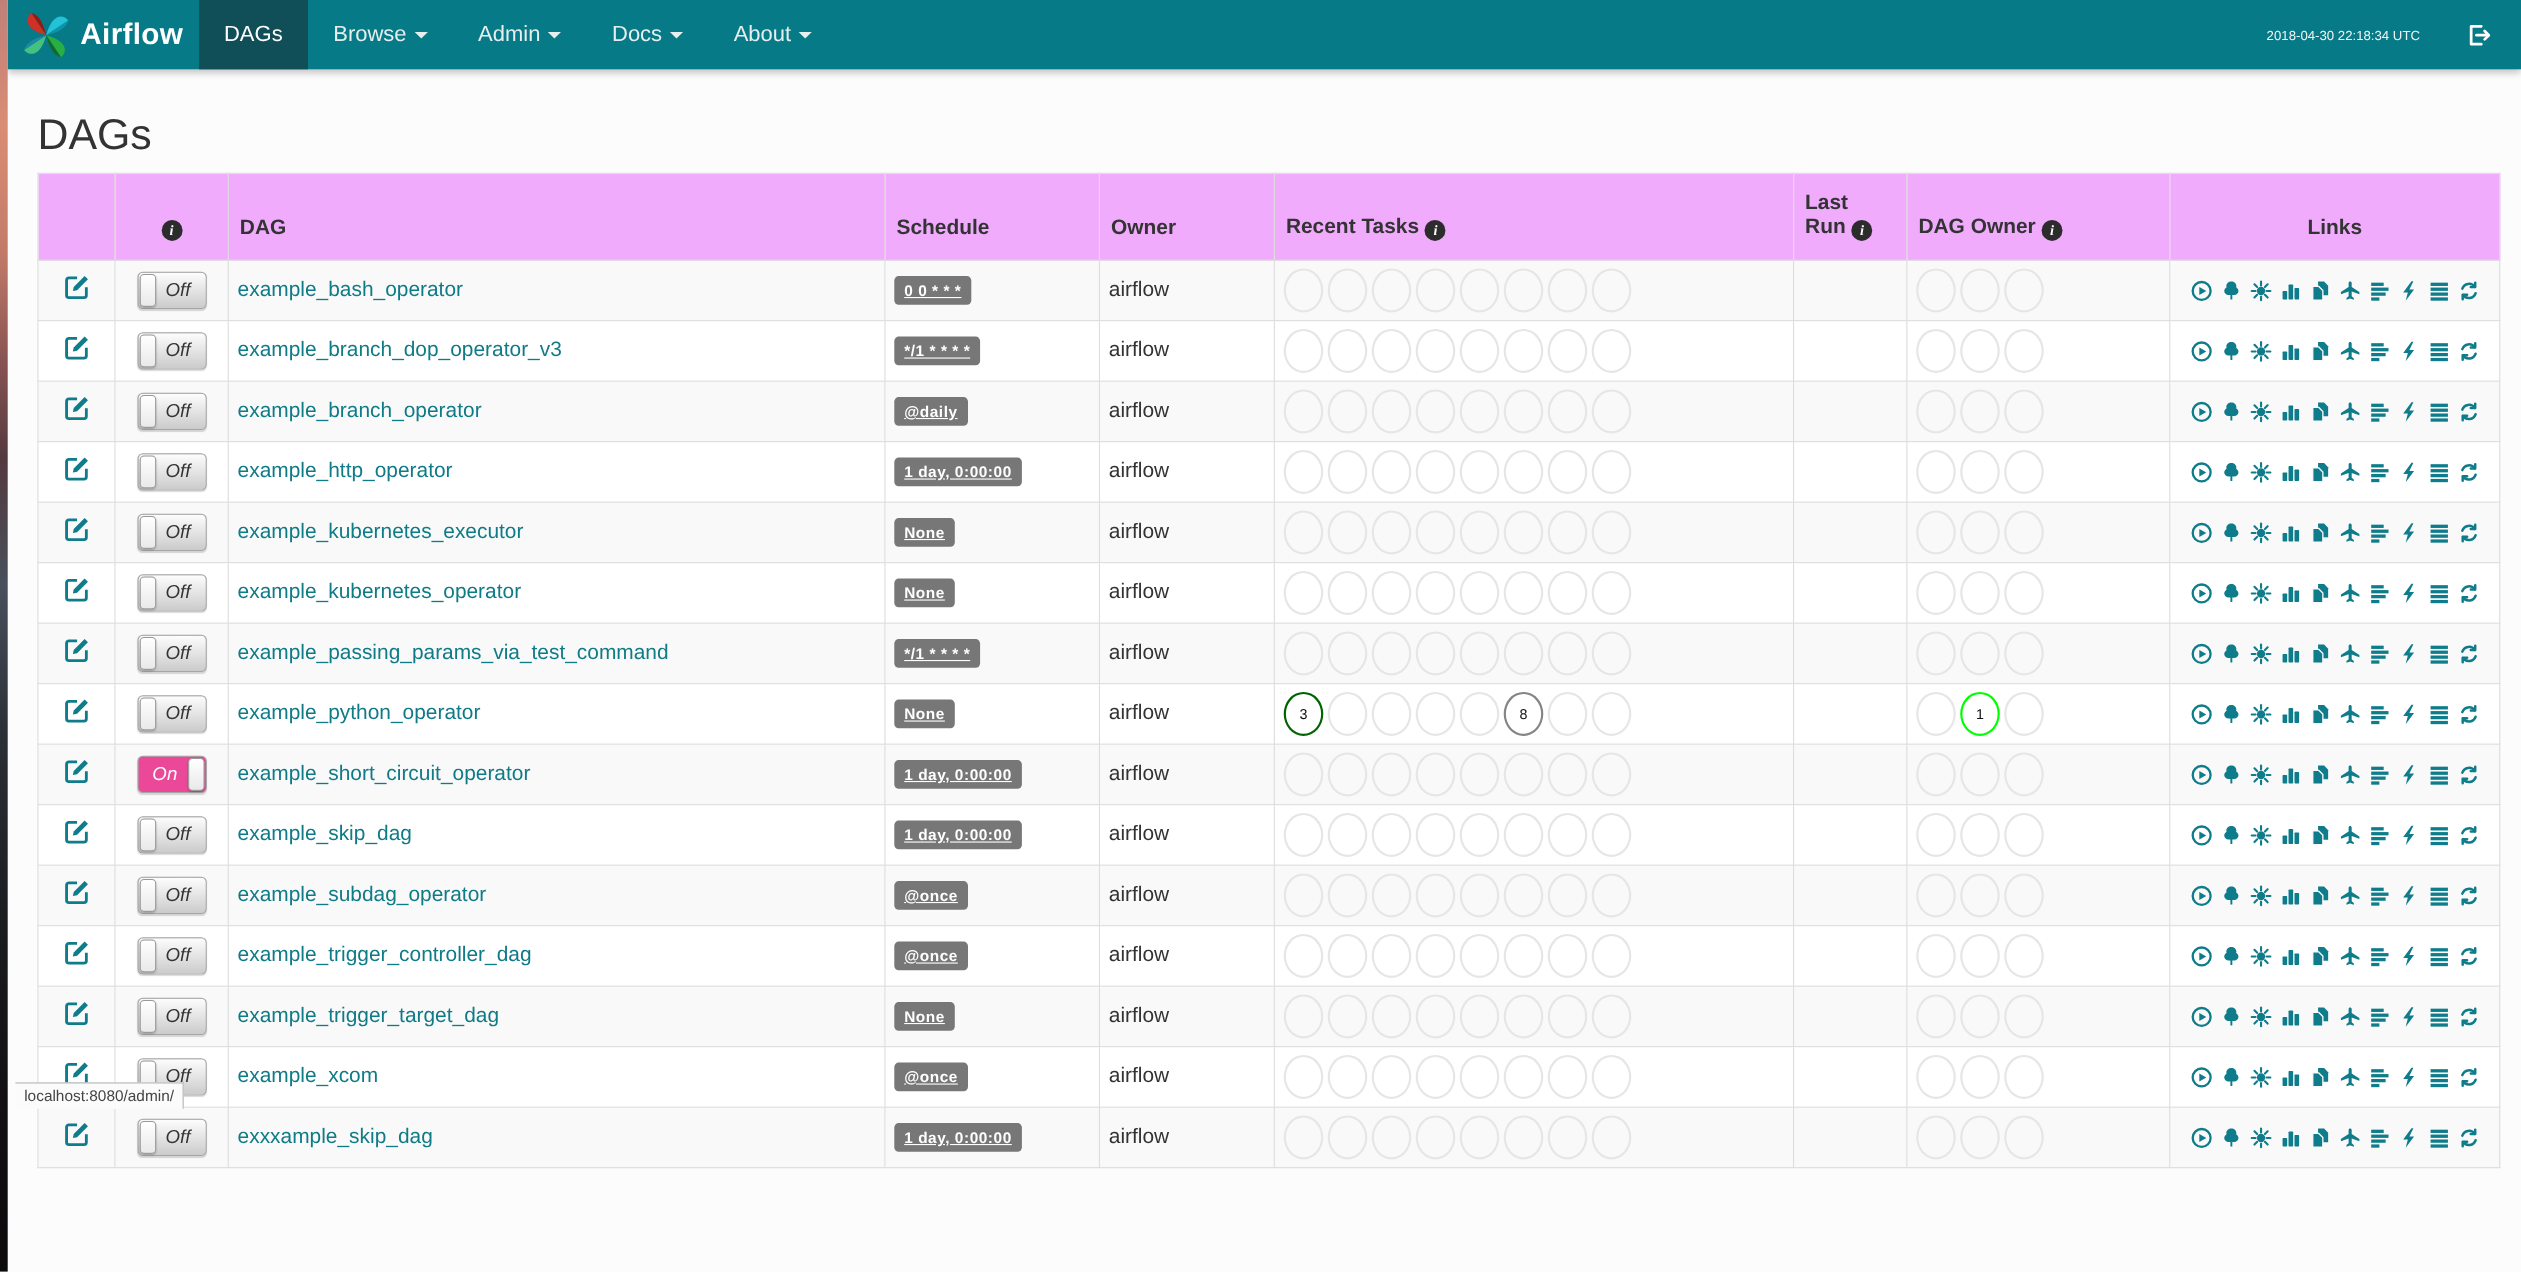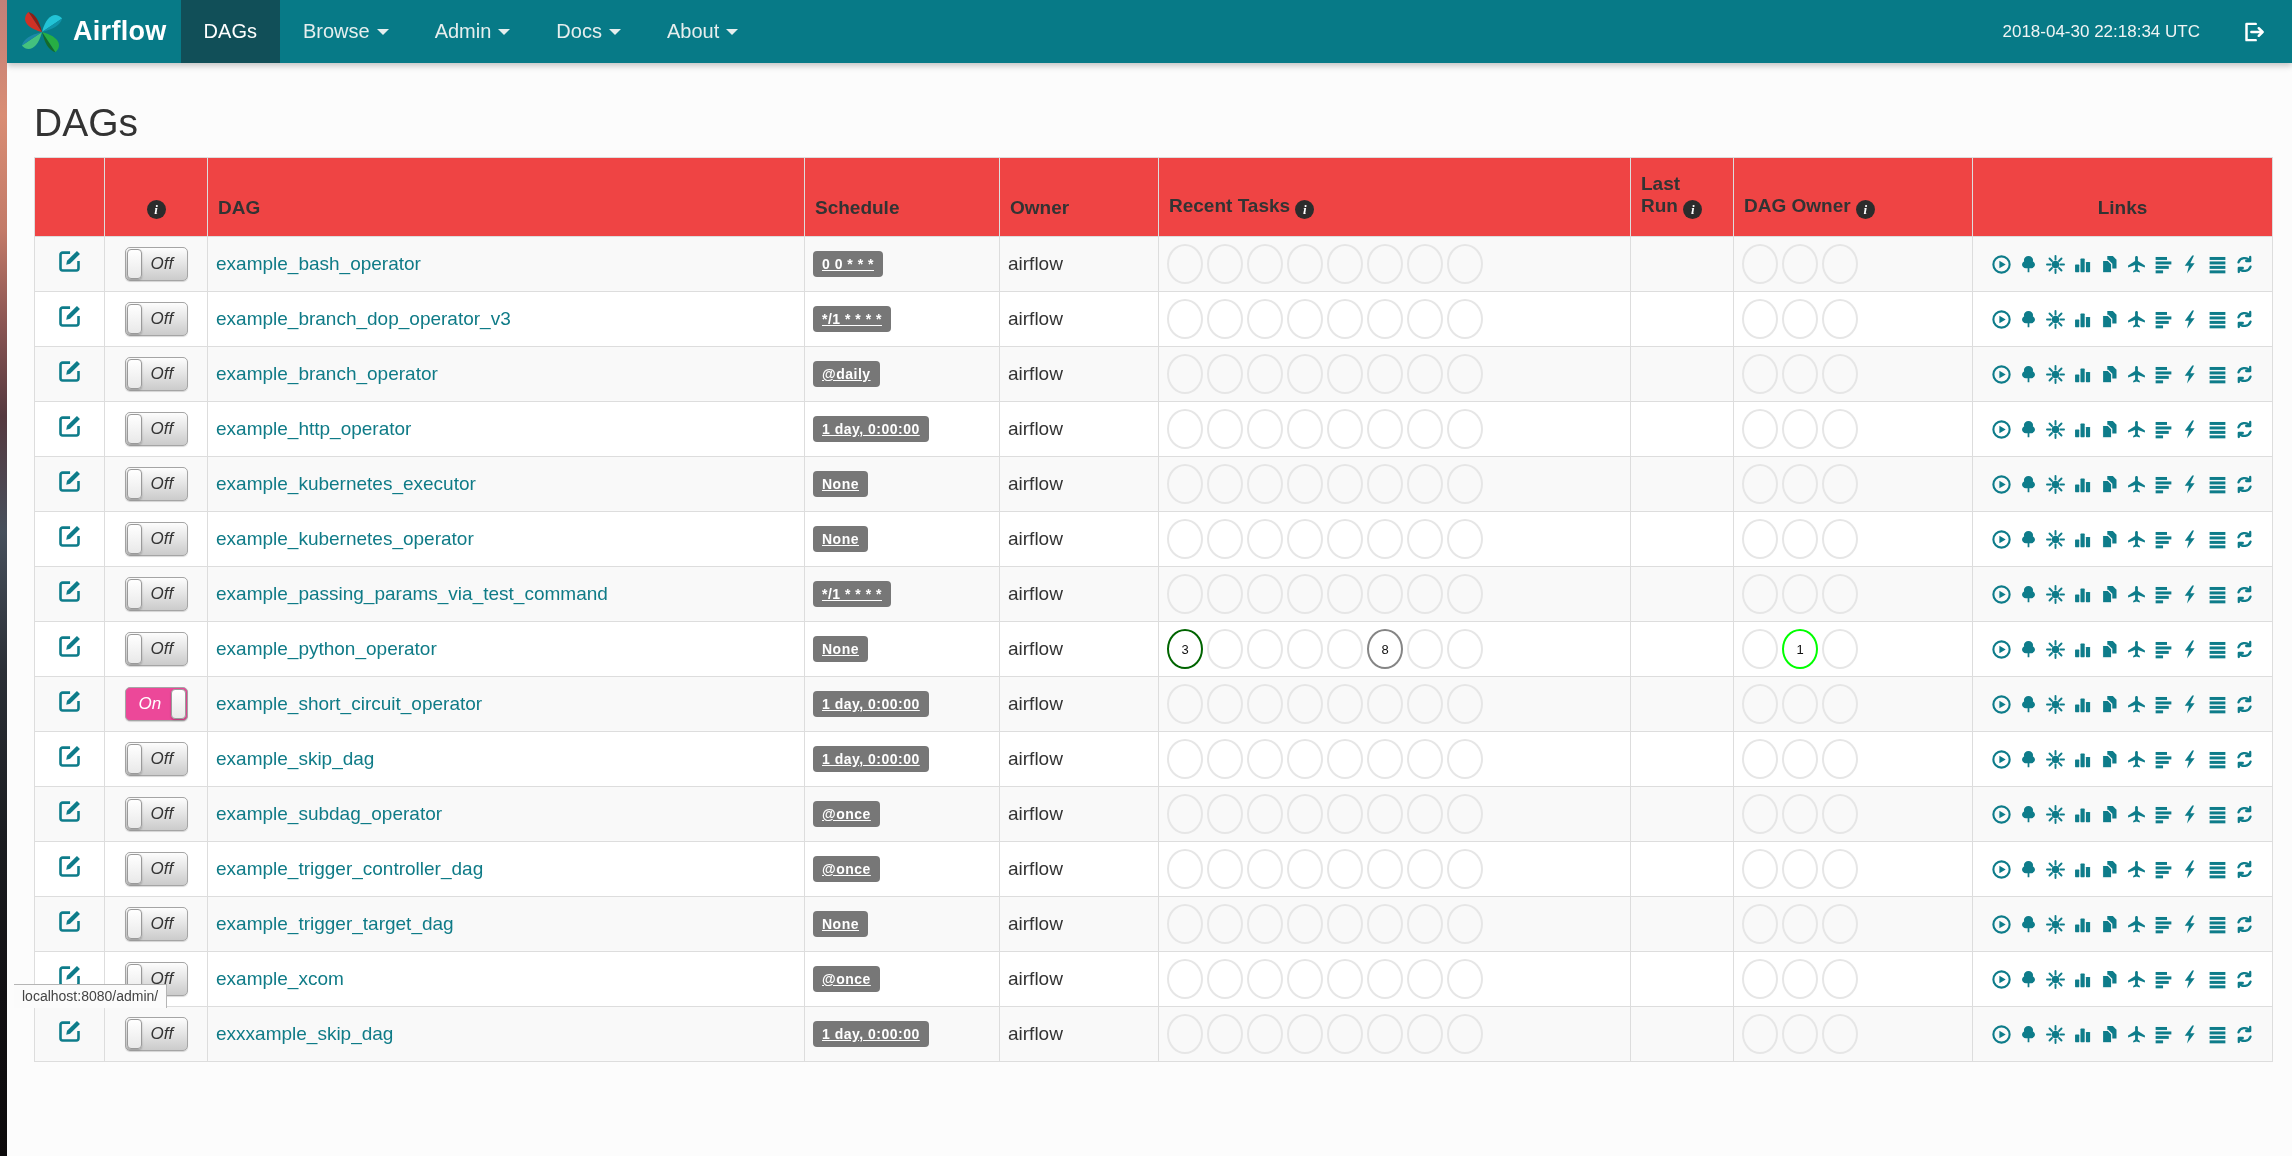--- a/index.html
+++ b/index.html
@@ -20,36 +20,36 @@
   .brand svg { width:46px; height:46px; }
   .brand-name { font-size:27px; font-weight:bold; color:#fff; letter-spacing:.3px; }
   .nav-items { display:flex; align-items:stretch; }
   .nav-item { display:flex; align-items:center; padding:0 23px; font-size:20px;
     color:#e6eeee; cursor:pointer; white-space:nowrap; }
   .nav-item.active { background:#114f58; color:#fff; }
   .caret { display:inline-block; margin-left:7px; width:0; height:0;
     border-left:6px solid transparent; border-right:6px solid transparent;
     border-top:6px solid currentColor; }
   .nav-right { margin-left:auto; display:flex; align-items:center; gap:40px; padding-right:26px; }
-  .nav-clock { font-size:17px; color:#f0f4f4; }
+  .nav-clock { font-size:12px; color:#f0f4f4; }
   .signout { width:26px; height:26px; cursor:pointer; display:flex; }
   .signout svg { width:26px; height:26px; }
 
   
   .content { padding:0 27px; }
   h1.page-title { margin-top:37px; font-size:39px; font-weight:500; color:#333; line-height:46px; }
   .search-row { margin-top:41px; display:flex; justify-content:flex-end; align-items:center; height:45px; }
   .search-label { font-size:20px; font-weight:bold; color:#333; margin-right:12px; }
   .search-input { width:923px; height:45px; border:1px solid #bbb; border-radius:6px;
     font-size:19px; padding:0 12px; background:#fff; outline:none; }
 
   
   table.dag-table { margin-top:11px; width:2238px; table-layout:fixed; border-collapse:collapse; }
   .dag-table th, .dag-table td { border:1px solid #ddd; }
-  .dag-table thead th { height:79px; background:#ef4444; vertical-align:bottom;
+  .dag-table thead th { height:79px; background:#f0abfc; vertical-align:bottom;
     padding:8px 10px 17px; font-size:19px; font-weight:bold; color:#333; text-align:left; }
   .dag-table thead th.center { text-align:center; }
   .dag-table tbody td { height:55px; padding:0 8px; vertical-align:middle;
     font-size:19px; color:#333; background:#fff; }
   .dag-table tbody tr:nth-child(odd) td { background:#f9f9f9; }
 
   .cell-center { text-align:center;font-style:italic; }
 
   .info-icon { display:inline-block; width:19px; height:19px; border-radius:50%;
     background:#2c2c2c; color:#fff; font-size:13px; font-weight:bold; line-height:19px;

